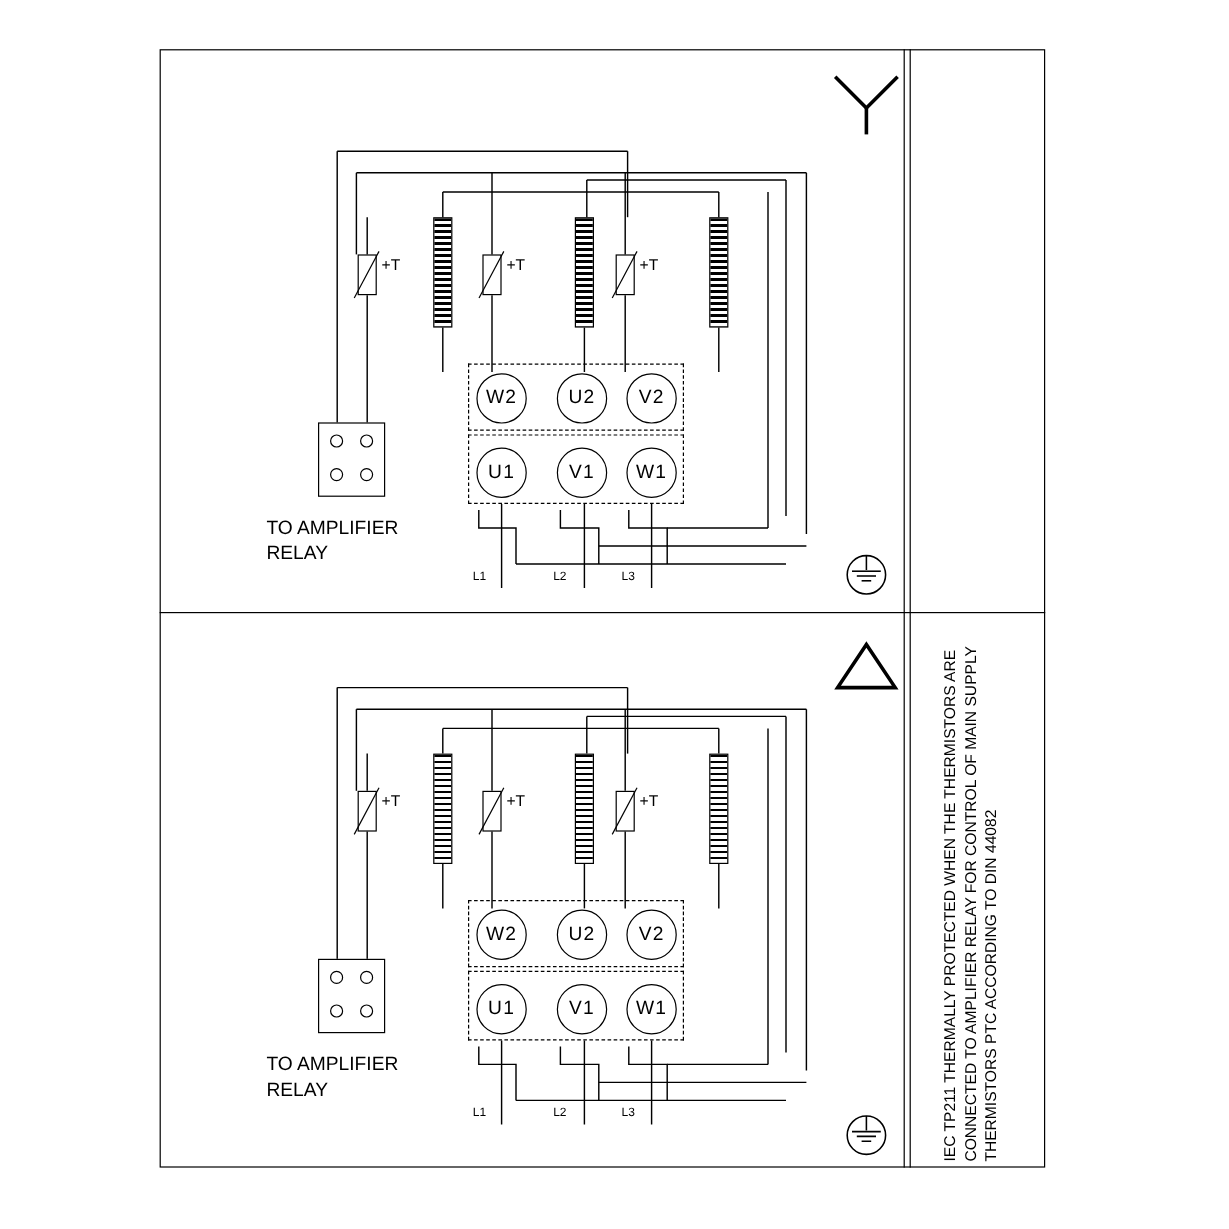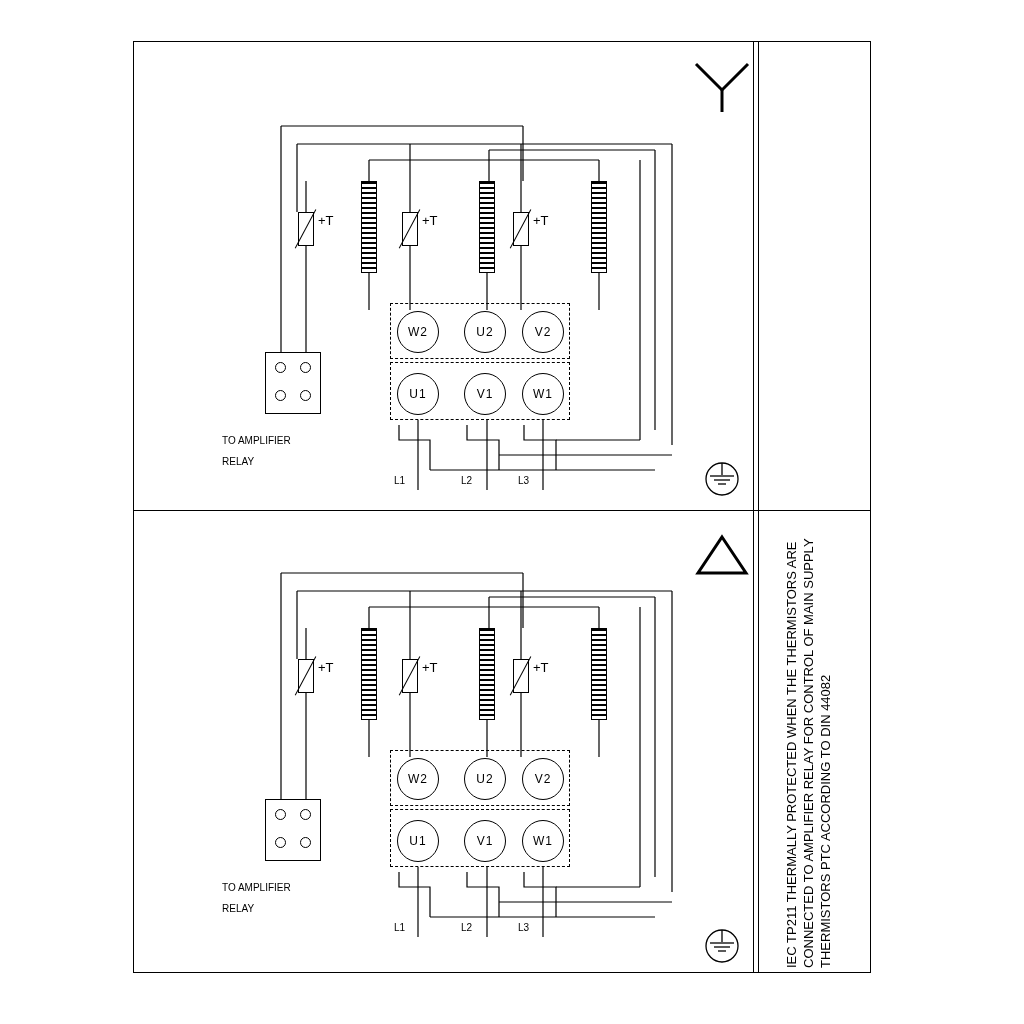--- a/index.html
+++ b/index.html
@@ -2,26 +2,26 @@
 <html><head>
 <meta charset="utf-8">
 <style>
   html,body{margin:0;padding:0;background:#ffffff;}
   body{width:1024px;height:1024px;font-family:"Liberation Sans",sans-serif;color:#000;}
   #sheet{position:relative;width:1024px;height:1024px;}
   .line{position:absolute;background:#000;}
   .hl{height:1px;}
   .vl{width:1px;}
   .box{position:absolute;border:1px solid #000;box-sizing:border-box;}
-  .txt{position:absolute;font-size:10px;line-height:15px;white-space:pre;}
+  .txt{position:absolute;font-size:16px;line-height:15px;white-space:pre;}
   .termlabel{position:absolute;font-size:10px;}
   
   .circ{position:absolute;width:42px;height:42px;border:1.4px solid #000;border-radius:50%;
         box-sizing:border-box;display:flex;align-items:center;justify-content:center;
-        font-size:12px;letter-spacing:1px;background:#fff;}
+        font-size:16px;letter-spacing:1px;background:#fff;}
   
   .dash{position:absolute;border:1px dashed #000;box-sizing:border-box;}
   
   .coil{position:absolute;width:16px;height:92px;box-sizing:border-box;border:1px solid #000;background:
      repeating-linear-gradient(to bottom,#000 0px,#000 2px,#fff 2px,#fff 5px);}
   
   .therm{position:absolute;width:16px;height:34px;border:1.2px solid #000;box-sizing:border-box;background:#fff;}
   .thermslash{position:absolute;width:1.4px;height:44px;background:#000;transform:rotate(28deg);}
   .plusT{position:absolute;font-size:13px;}
   

